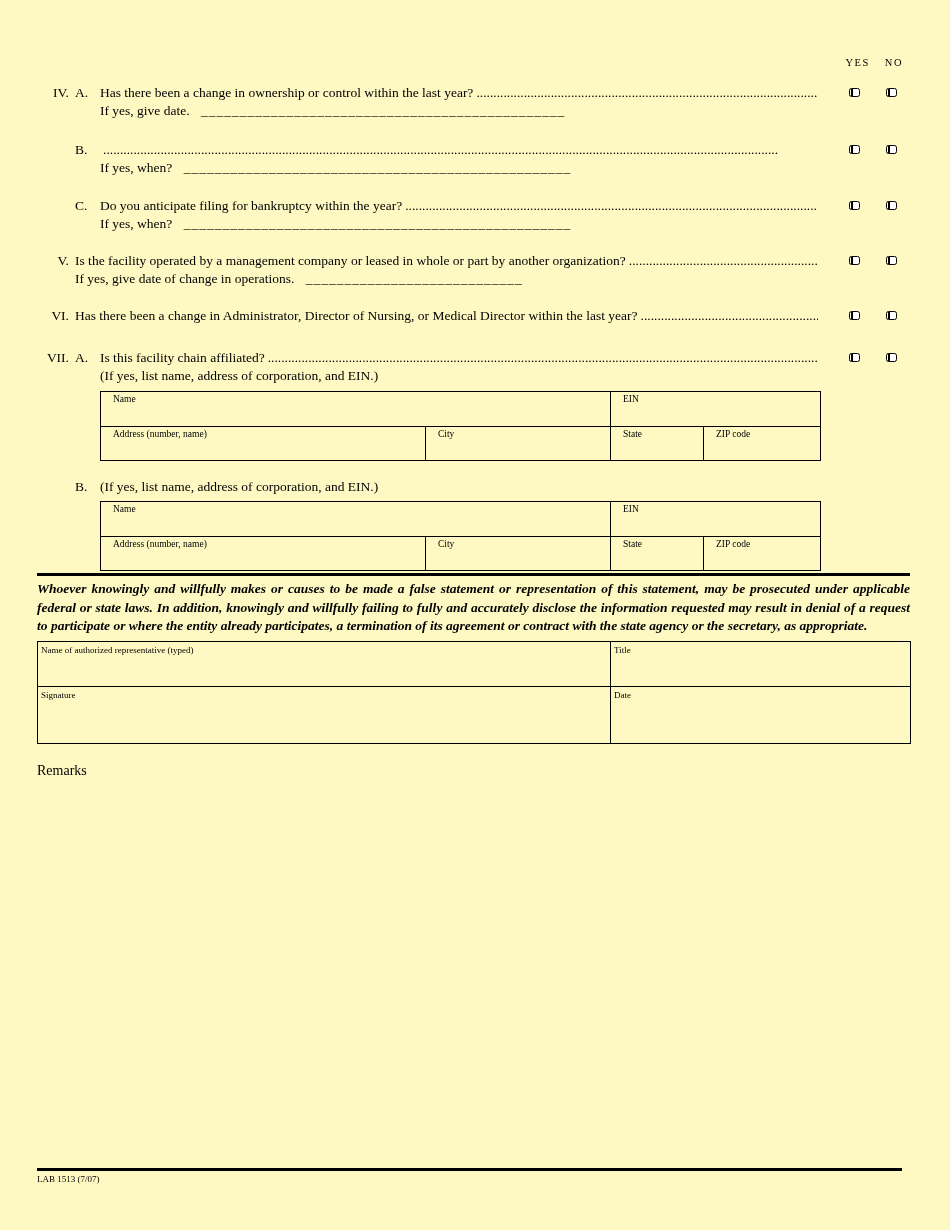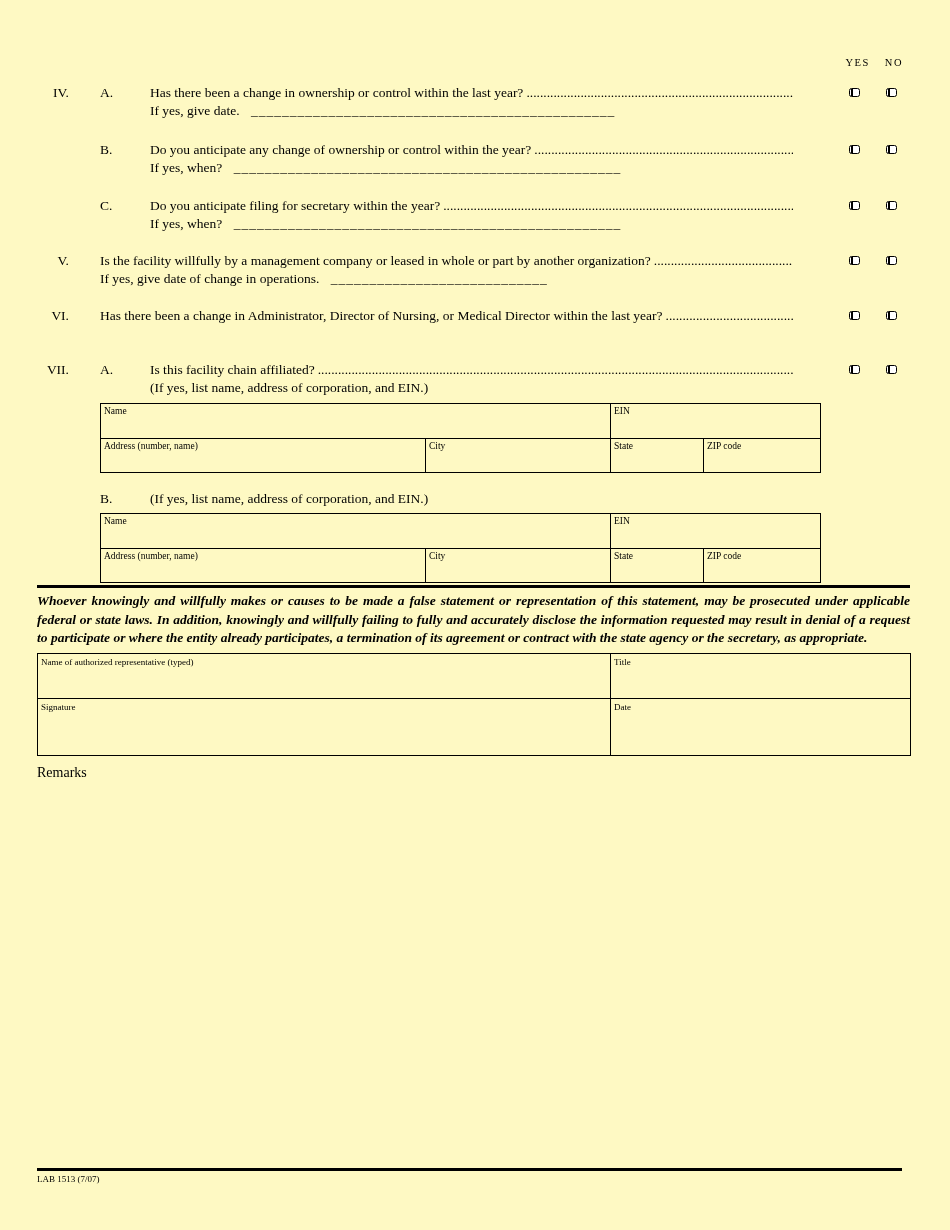--- a/index.html
+++ b/index.html
@@ -22,21 +22,21 @@
     display: flex;
     justify-content: flex-end;
     gap: 15px;
     font-size: 10.5px;
     letter-spacing: 1.5px;
     padding-right: 7px;
     line-height: 13px;
   }
 
   
-  .qrow { display: flex; align-items: flex-start; gap: 25px; }
+  .qrow { display: flex; align-items: flex-start; }
   .qn { flex: none; width: 35px; text-align: right; padding-right: 3px; line-height: 18px; }
   .ql { flex: none; width: 28px; padding-left: 3px; line-height: 18px; }
   .qbody { flex: 1; min-width: 0; }
   .qbody.pad3 { padding-left: 3px; }
   .qline { display: flex; align-items: center; line-height: 18px; }
   .qtext { flex: none; white-space: nowrap; }
   .leader { flex: 1; min-width: 0; overflow: hidden; white-space: nowrap; margin-left: 3px; }
   .fline { line-height: 18px; }
   .blank { letter-spacing: 1px; margin-left: 8px; white-space: nowrap; }
 
@@ -51,29 +51,29 @@
     content: ""; position: absolute; left: 1px; top: 0; bottom: 0;
     width: 1.5px; background: #000;
   }
 
   
   .m-iva  { margin-top: 15px; }
   .m-ivb  { margin-top: 21px; }
   .m-ivc  { margin-top: 20px; }
   .m-v    { margin-top: 19px; }
   .m-vi   { margin-top: 19px; }
-  .m-viia { margin-top: 36px; }
+  .m-viia { margin-top: 24px; }
   .m-viib { margin-top: 17px; }
 
   
   .infotable {
     border-collapse: collapse; table-layout: fixed;
     width: 720px; margin-left: 63px;
   }
-  .infotable td { border: 1px solid #000; vertical-align: top; padding: 1px 3px; }
+  .infotable td { border: 1px solid #000; vertical-align: top; padding: 1px 12px; }
   .infotable .r1 td { height: 35px; }
   .infotable .r2 td { height: 34px; }
   .t1 { margin-top: 6px; }
   .t2 { margin-top: 5px; }
   .cl { font-size: 9.5px; display: block; line-height: 12px; }
 
   
   .legal { margin-top: 2px; border-top: 3px solid #000; padding-top: 4px; }
   .legal p {
     margin: 0; font-style: italic; font-weight: bold;
@@ -83,21 +83,21 @@
   
   .sigtable {
     border-collapse: collapse; table-layout: fixed;
     width: 873px; margin-top: 5px; border-radius: 32px;
   }
   .sigtable td { border: 1px solid #000; vertical-align: top; padding: 2px 3px; }
   .sigtable .cl { font-size: 9px; }
   .sr1 td { height: 45px; }
   .sr2 td { height: 57px; }
 
-  .remarks { margin-top: 9px; font-size: 14px; }
+  .remarks { margin-top: 19px; font-size: 14px; }
 
   
   .footer { position: absolute; left: 37px; right: 48px; top: 1168px; }
   .footrule { border-top: 3px solid #000; height: 0; }
   .formno { font-size: 9px; margin-top: 3px; }
 </style>
 </head>
 <body>
 
 <div class="page">
@@ -124,58 +124,57 @@
       <span class="cb"></span>
       <span class="cb"></span>
     </div>
   </div>
 
   <div class="qrow m-ivb">
     <span class="qn"></span>
     <span class="ql">B.</span>
     <div class="qbody">
       <div class="qline">
-        <span class="qtext">Do you anticipate any change of ownership or control within the year?</span>
         <span class="leader">........................................................................................................................................................................................................</span>
       </div>
       <div class="fline">
         <span>If yes, when?</span>
         <span class="blank">__________________________________________________</span>
       </div>
     </div>
     <div class="cbs">
       <span class="cb"></span>
       <span class="cb"></span>
     </div>
   </div>
 
   <div class="qrow m-ivc">
     <span class="qn"></span>
     <span class="ql">C.</span>
     <div class="qbody">
       <div class="qline">
-        <span class="qtext">Do you anticipate filing for secretary within the year?</span>
+        <span class="qtext">Do you anticipate filing for bankruptcy within the year?</span>
         <span class="leader">........................................................................................................................................................................................................</span>
       </div>
       <div class="fline">
         <span>If yes, when?</span>
         <span class="blank">__________________________________________________</span>
       </div>
     </div>
     <div class="cbs">
       <span class="cb"></span>
       <span class="cb"></span>
     </div>
   </div>
 
   <div class="qrow m-v">
     <span class="qn">V.</span>
     <div class="qbody pad3">
       <div class="qline">
-        <span class="qtext">Is the facility willfully by a management company or leased in whole or part by another organization?</span>
+        <span class="qtext">Is the facility operated by a management company or leased in whole or part by another organization?</span>
         <span class="leader">........................................................................................................................................................................................................</span>
       </div>
       <div class="fline">
         <span>If yes, give date of change in operations.</span>
         <span class="blank">____________________________</span>
       </div>
     </div>
     <div class="cbs">
       <span class="cb"></span>
       <span class="cb"></span>

